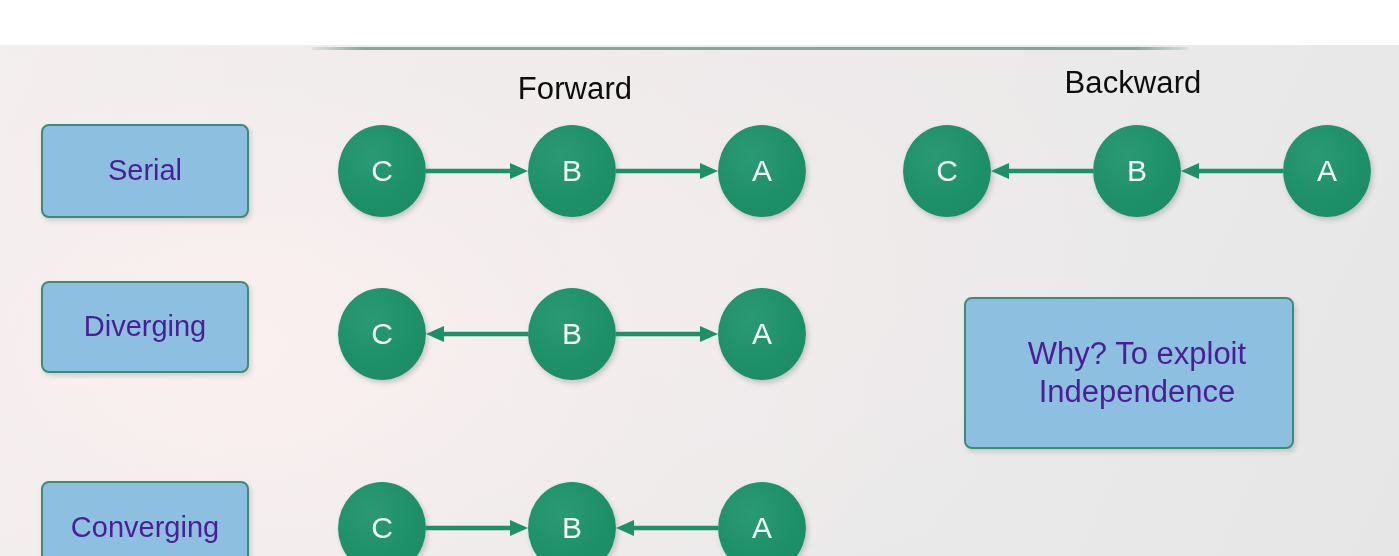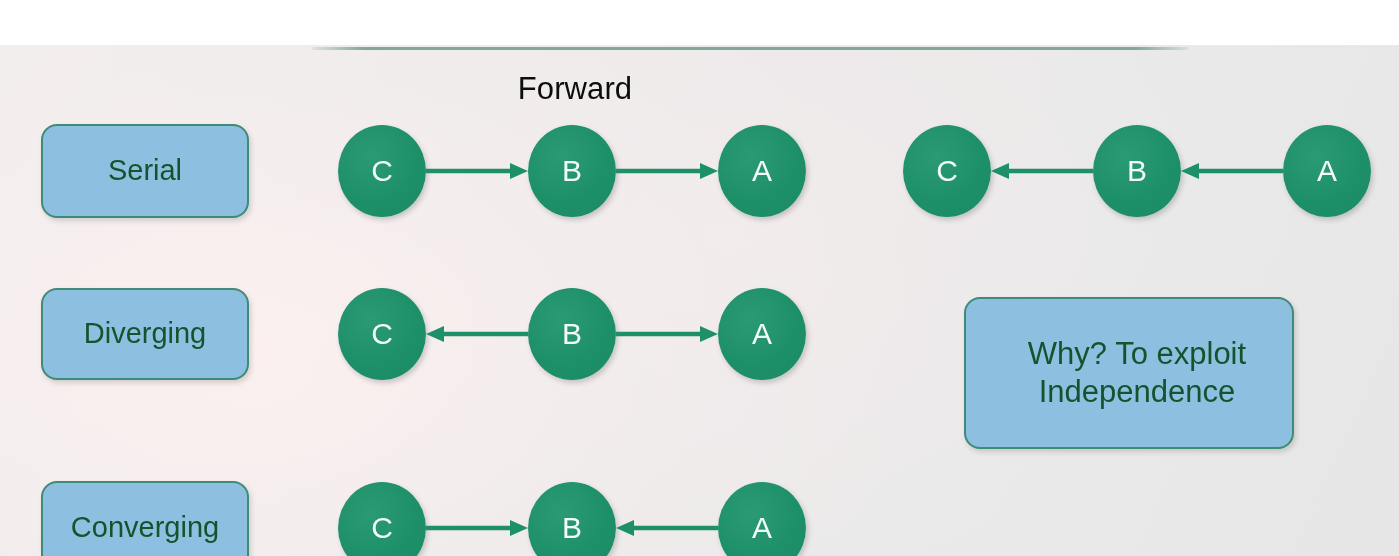--- a/index.html
+++ b/index.html
@@ -36,26 +36,26 @@
     white-space: nowrap;
     transform: translateX(-50%);
     letter-spacing: 0.1px;
   }
 
   
   .blue-box {
     position: absolute;
     background: #8dc0e0;
     border: 2px solid #3e8b77;
-    border-radius: 16px;
+    border-radius: 8px;
     box-shadow: 2px 3px 5px rgba(80,80,80,0.22);
     display: flex;
     align-items: center;
     justify-content: center;
-    color: #14532d;
+    color: #4c1d95;
     box-sizing: border-box;
     text-align: center;
     line-height: 1.22;
   }
   .row-label { font-size: 29px; }
   .note-box  { font-size: 31px; }
 
   
   .node {
     position: absolute;
@@ -77,20 +77,21 @@
   .arrow svg { display: block; }
 </style>
 </head>
 <body>
 
 <div id="slide">
 
   <div class="top-rule" style="left:312px; top:2px; width:876px;"></div>
 
   <div class="section-label" style="left:575px; top:26px;">Forward</div>
+  <div class="section-label" style="left:1133px; top:20px;">Backward</div>
 
   <div class="blue-box row-label" style="left:41px; top:79px; width:208px; height:94px;">Serial</div>
 
   <div class="node" style="left:382px; top:126px;">C</div>
   <div class="node" style="left:572px; top:126px;">B</div>
   <div class="node" style="left:762px; top:126px;">A</div>
 
   <div class="arrow" style="left:426px; top:126px;">
     <svg width="102" height="20" viewBox="0 0 102 20">
       <line x1="0" y1="10" x2="88" y2="10" stroke="#1e9069" stroke-width="4.5"></line>
@@ -114,21 +115,21 @@
       <polygon points="0,10 18,18 18,2" fill="#1e9069"></polygon>
     </svg>
   </div>
   <div class="arrow" style="left:1181px; top:126px;">
     <svg width="102" height="20" viewBox="0 0 102 20">
       <line x1="14" y1="10" x2="102" y2="10" stroke="#1e9069" stroke-width="4.5"></line>
       <polygon points="0,10 18,18 18,2" fill="#1e9069"></polygon>
     </svg>
   </div>
 
-  <div class="blue-box row-label" style="left:41px; top:243px; width:208px; height:92px;">Diverging</div>
+  <div class="blue-box row-label" style="left:41px; top:236px; width:208px; height:92px;">Diverging</div>
 
   <div class="node" style="left:382px; top:289px;">C</div>
   <div class="node" style="left:572px; top:289px;">B</div>
   <div class="node" style="left:762px; top:289px;">A</div>
 
   <div class="arrow" style="left:426px; top:289px;">
     <svg width="102" height="20" viewBox="0 0 102 20">
       <line x1="14" y1="10" x2="102" y2="10" stroke="#1e9069" stroke-width="4.5"></line>
       <polygon points="0,10 18,18 18,2" fill="#1e9069"></polygon>
     </svg>

